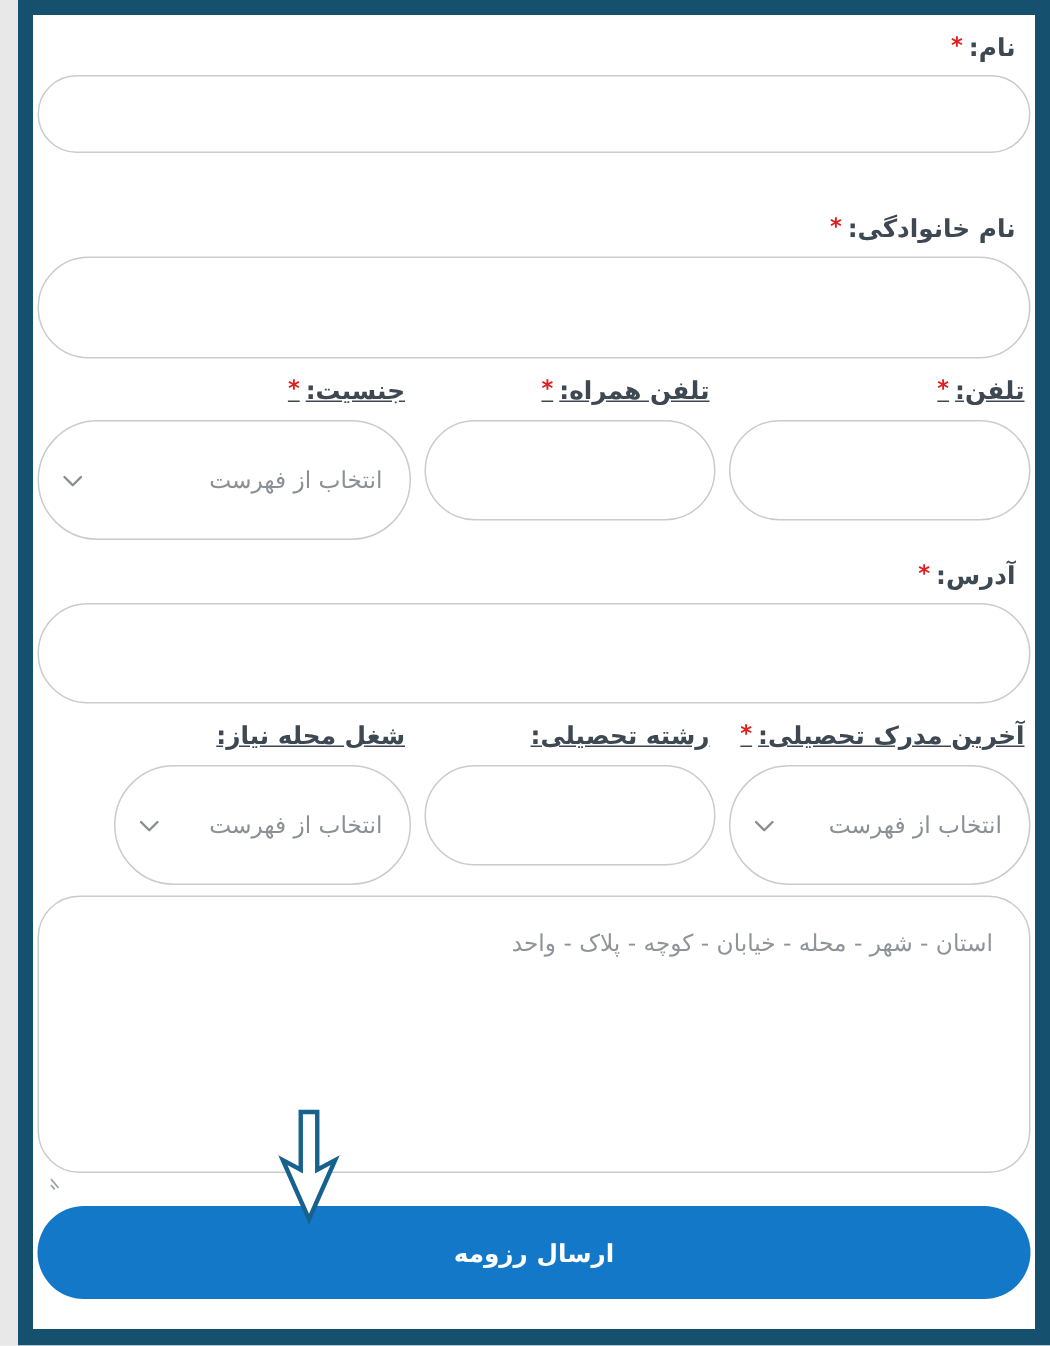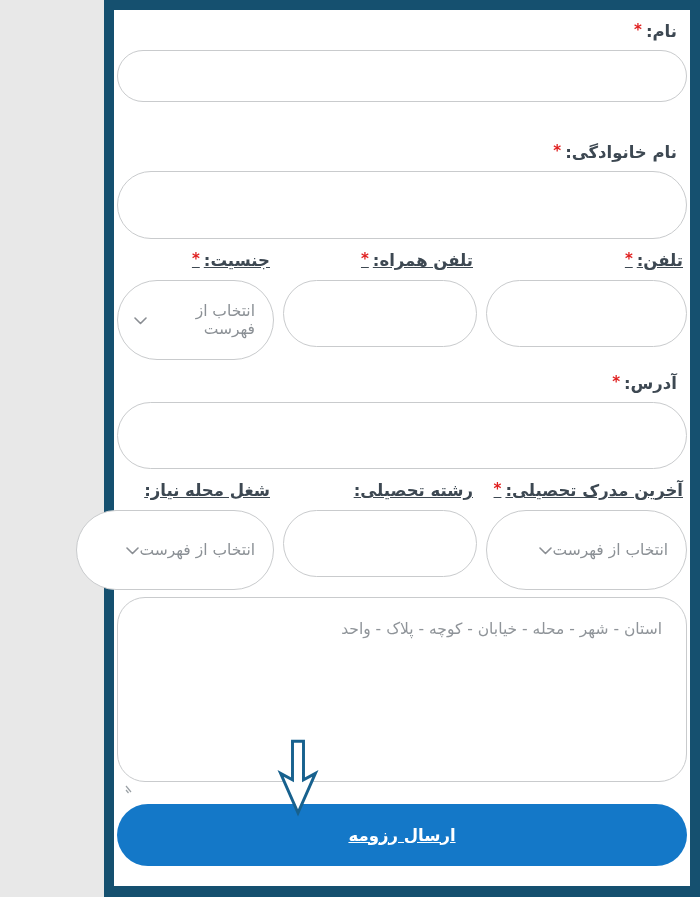--- a/index.html
+++ b/index.html
@@ -3,21 +3,21 @@
 <meta charset="utf-8">
 <style>
   * { box-sizing: border-box; margin: 0; padding: 0; }
   html, body { background: #e8e8e8; }
   body {
     font-family: "DejaVu Sans", "Liberation Sans", sans-serif;
     width: 700px; height: 897px; overflow: hidden;
   }
   .page {
     position: relative;
-    width: 596px; height: 897px;
+    width: 688px; height: 897px;
     background: #ffffff;
     border: 10px solid #15506f;
     border-bottom-width: 11px;
     padding: 11px 3px 8px 3px;
     direction: rtl;
   }
   .lbl {
     display: block;
     text-align: right;
     font-size: 16.5px;
@@ -60,21 +60,21 @@
   }
   .row .lbl { margin: 0 4px; text-decoration: underline; }
   .row .cell-field { margin-top: 8px; }
   .select {
     height: 80px;
     border: 1px solid #c9cbcd;
     border-radius: 999px;
     background: #fff;
     display: flex;
     align-items: center;
-    justify-content: flex-start;
+    justify-content: space-between;
     padding: 0 18px 0 16px;
     cursor: pointer;
   }
   .select .val {
     font-size: 15.5px;
     color: #8b9095;
   }
   .select.narrow { width: 198px; }
   .chev { flex: 0 0 auto; margin-top: 2px; }
   .ta-wrap { position: relative; margin-top: 7px; }
@@ -110,21 +110,21 @@
     height: 62px;
     border: none;
     border-radius: 999px;
     background: #1478c8;
     color: #ffffff;
     font-family: inherit;
     font-size: 16.5px;
     font-weight: 700;
     cursor: pointer;
   }
-  .btn.submit { flex-basis: 48%; text-decoration: underline; }
+  .btn.submit { flex-basis: 48%; }
   .arrow-annot {
     position: absolute;
     left: 162px; top: 728px;
     width: 44px; height: 80px;
     z-index: 3;
     pointer-events: none;
   }
 </style>
 </head>
 <body>

